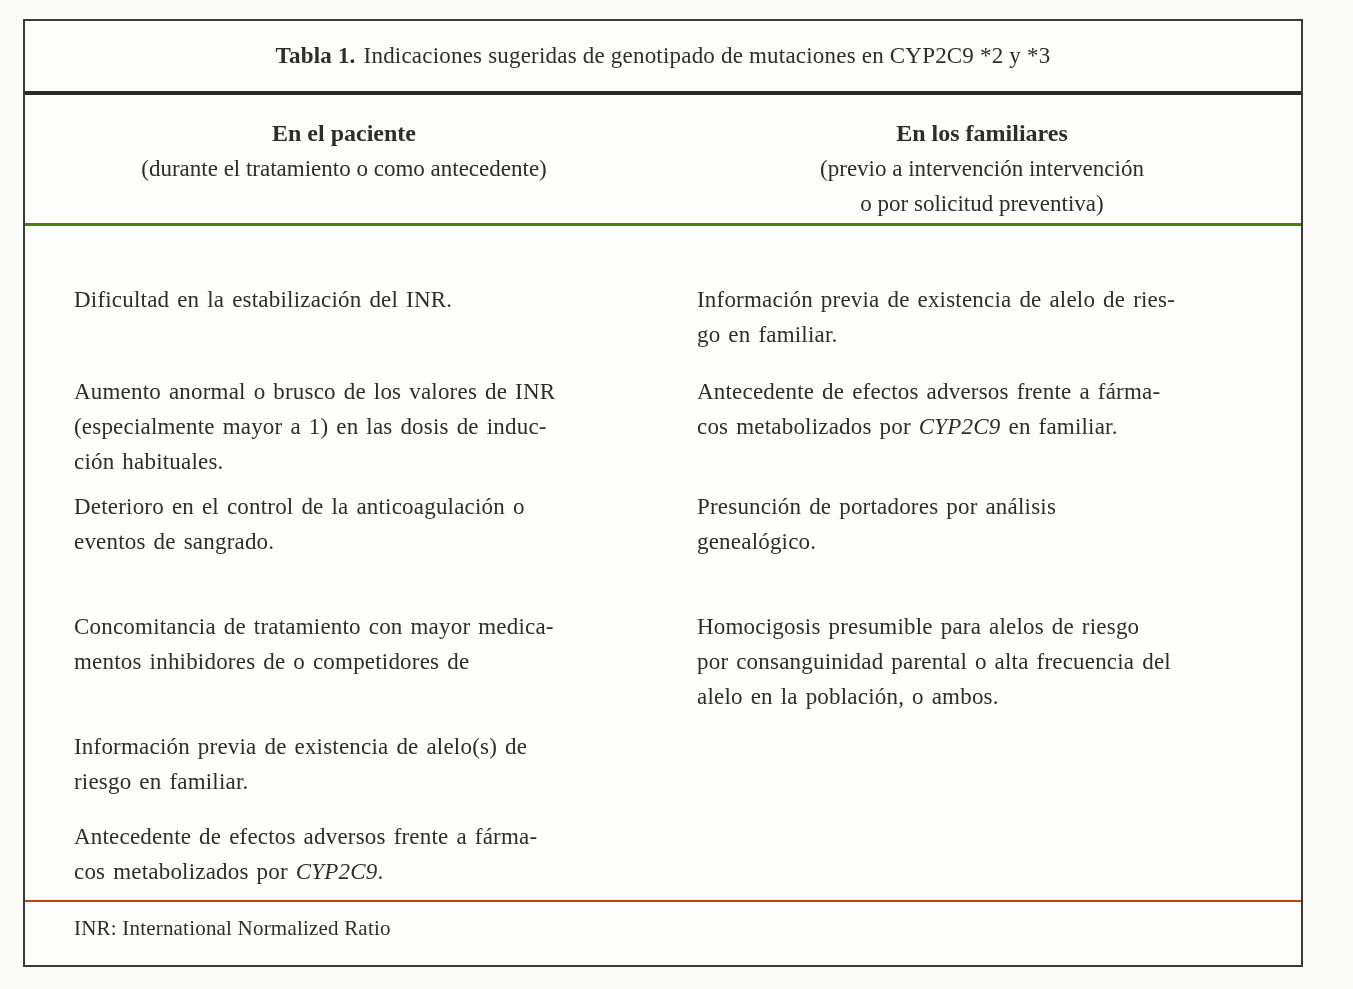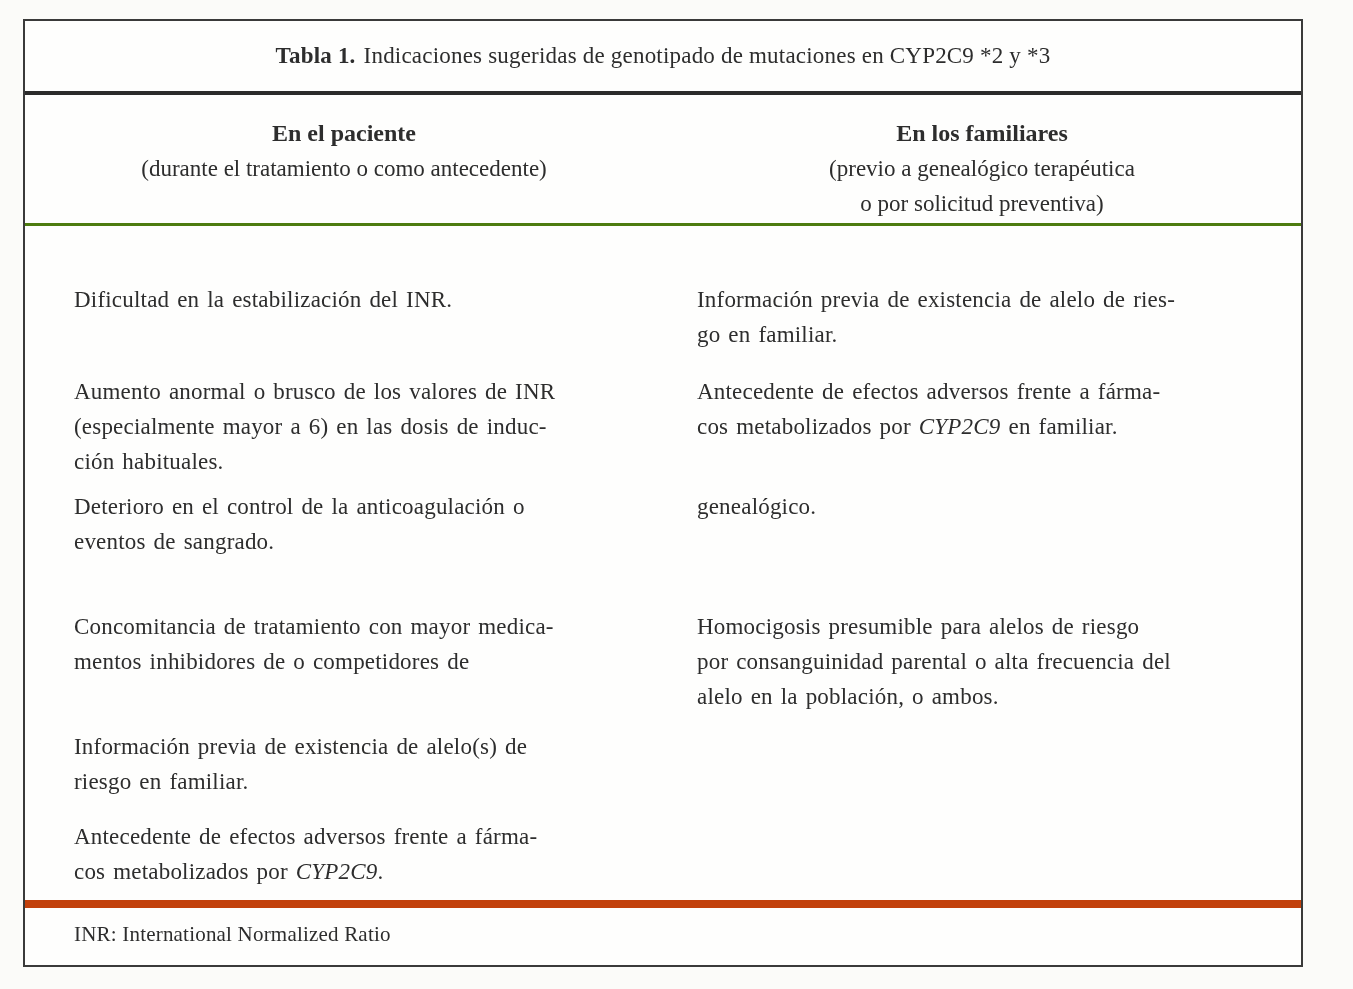--- a/index.html
+++ b/index.html
@@ -87,21 +87,21 @@
   .cell .line {
     white-space: nowrap;
   }
   .it {
     font-style: italic;
   }
   .footer-bar {
     flex: 0 0 auto;
     height: 65px;
     box-sizing: border-box;
-    border-top: 8px solid #c2410c;
+    border-top: 2px solid #c2410c;
     padding: 14px 0 0 49px;
     font-size: 21px;
     letter-spacing: 0.2px;
   }
 </style>
 </head>
 <body>
 
 <div class="scan-table">
 
@@ -113,53 +113,54 @@
   <div class="header-row">
     <div class="header-cell">
       <div class="heading">En el paciente</div>
       <div class="subheading">
           <div class="line"><span>(durante el tratamiento o como antecedente)</span></div>
         </div>
     </div>
     <div class="header-cell">
       <div class="heading">En los familiares</div>
       <div class="subheading">
-          <div class="line"><span>(previo a genealógico terapéutica</span></div>
+          <div class="line"><span>(previo a intervención intervención</span></div>
           <div class="line"><span>o por solicitud preventiva)</span></div>
         </div>
     </div>
   </div>
 
   <div class="body-area">
     <div class="body-row">
       <div class="cell">
           <div class="line"><span>Dificultad en la estabilización del INR.</span></div>
         </div>
       <div class="cell">
           <div class="line"><span>Información previa de existencia de alelo de ries-</span></div>
           <div class="line"><span>go en familiar.</span></div>
         </div>
     </div>
     <div class="body-row">
       <div class="cell">
           <div class="line"><span>Aumento anormal o brusco de los valores de INR</span></div>
-          <div class="line"><span>(especialmente mayor a 6) en las dosis de induc-</span></div>
+          <div class="line"><span>(especialmente mayor a 1) en las dosis de induc-</span></div>
           <div class="line"><span>ción habituales.</span></div>
         </div>
       <div class="cell">
           <div class="line"><span>Antecedente de efectos adversos frente a fárma-</span></div>
           <div class="line"><span>cos metabolizados por </span><span class="it">CYP2C9</span><span> en familiar.</span></div>
         </div>
     </div>
     <div class="body-row">
       <div class="cell">
           <div class="line"><span>Deterioro en el control de la anticoagulación o</span></div>
           <div class="line"><span>eventos de sangrado.</span></div>
         </div>
       <div class="cell">
+          <div class="line"><span>Presunción de portadores por análisis</span></div>
           <div class="line"><span>genealógico.</span></div>
         </div>
     </div>
     <div class="body-row">
       <div class="cell">
           <div class="line"><span>Concomitancia de tratamiento con mayor medica-</span></div>
           <div class="line"><span>mentos inhibidores de o competidores de</span></div>
         </div>
       <div class="cell">
           <div class="line"><span>Homocigosis presumible para alelos de riesgo</span></div>

